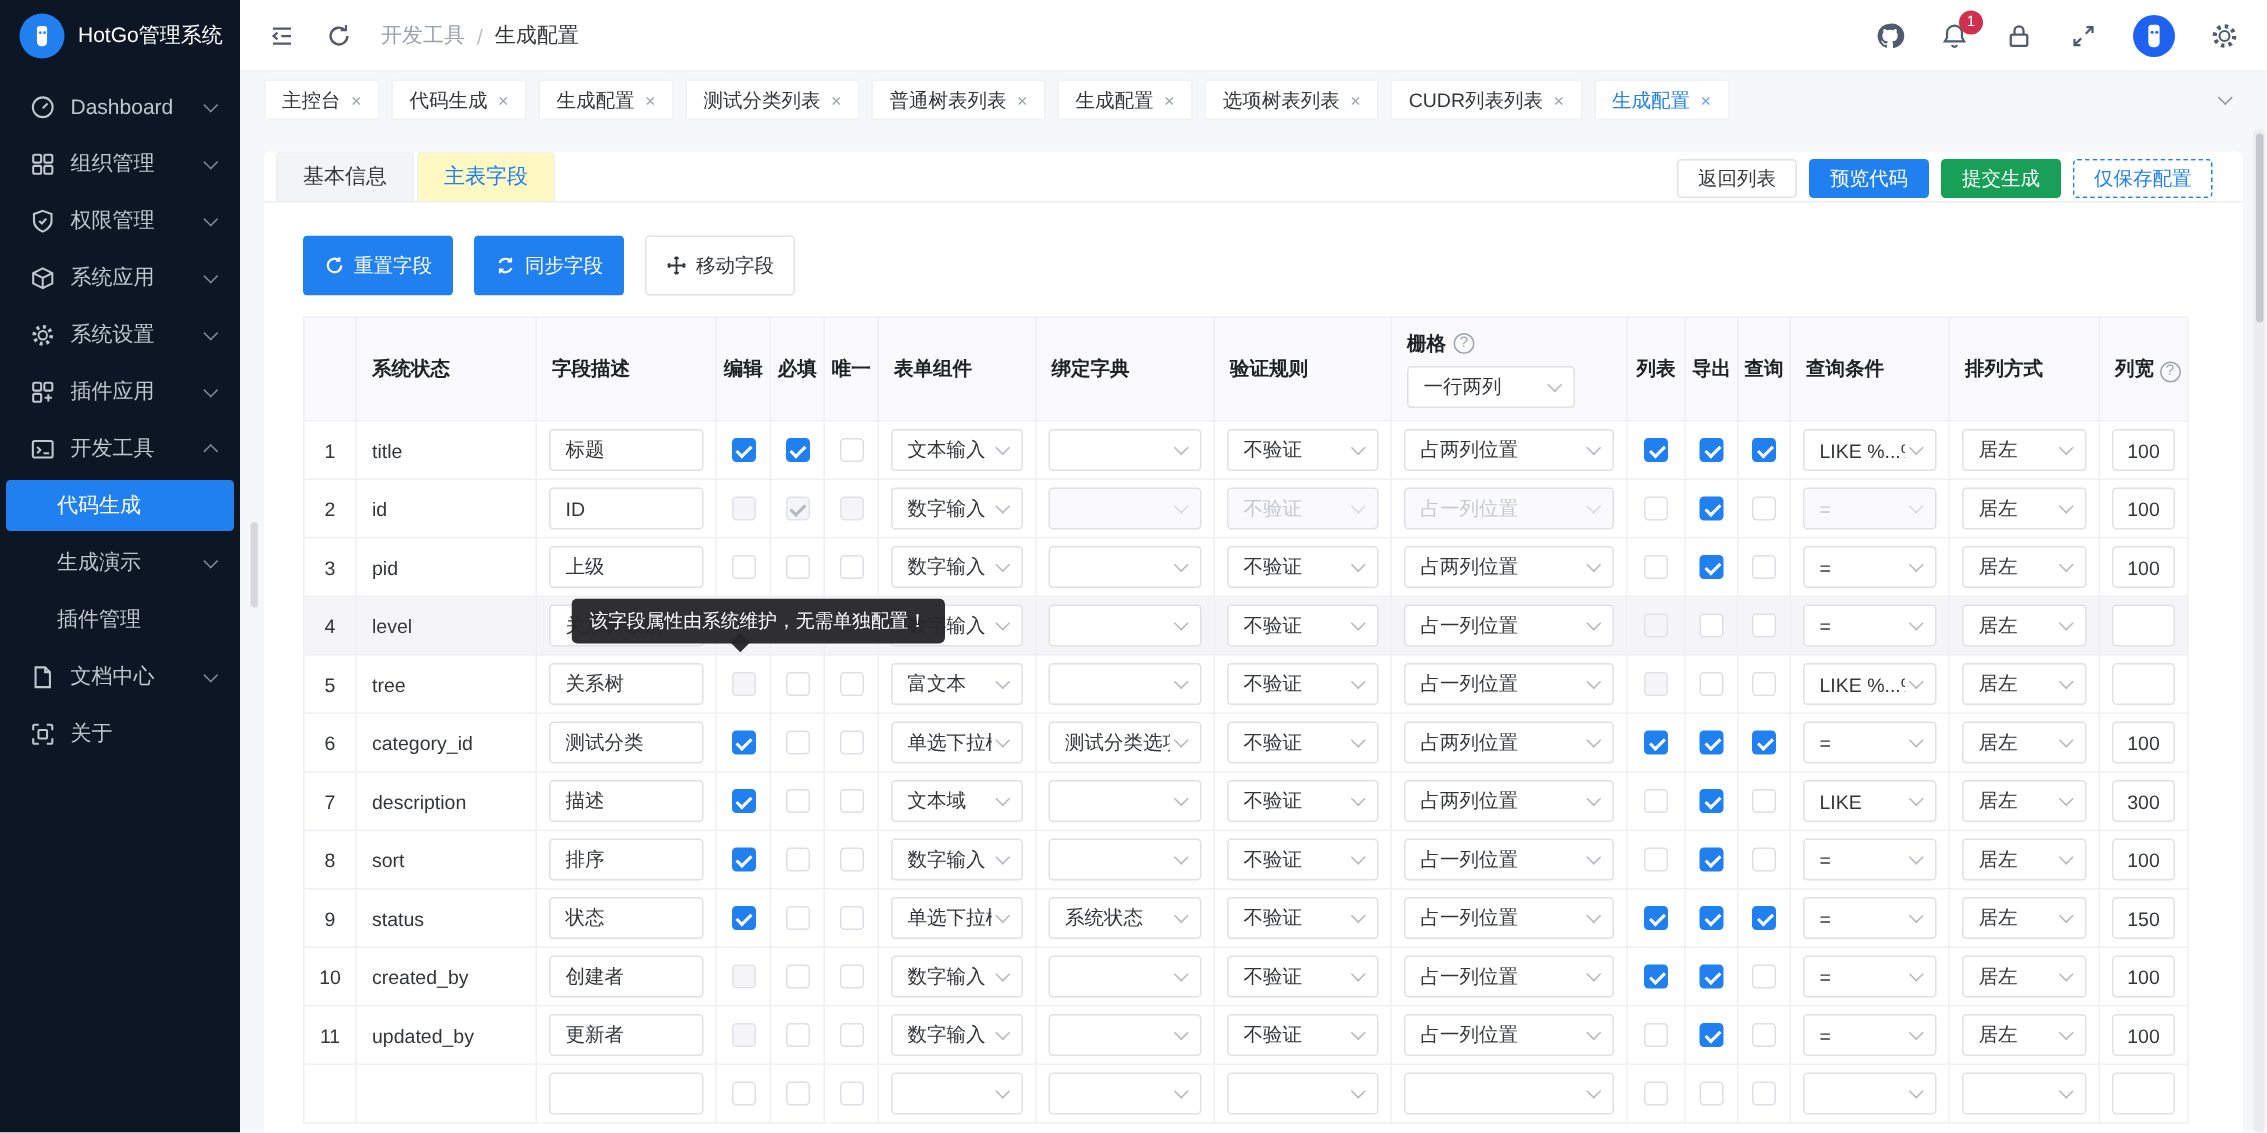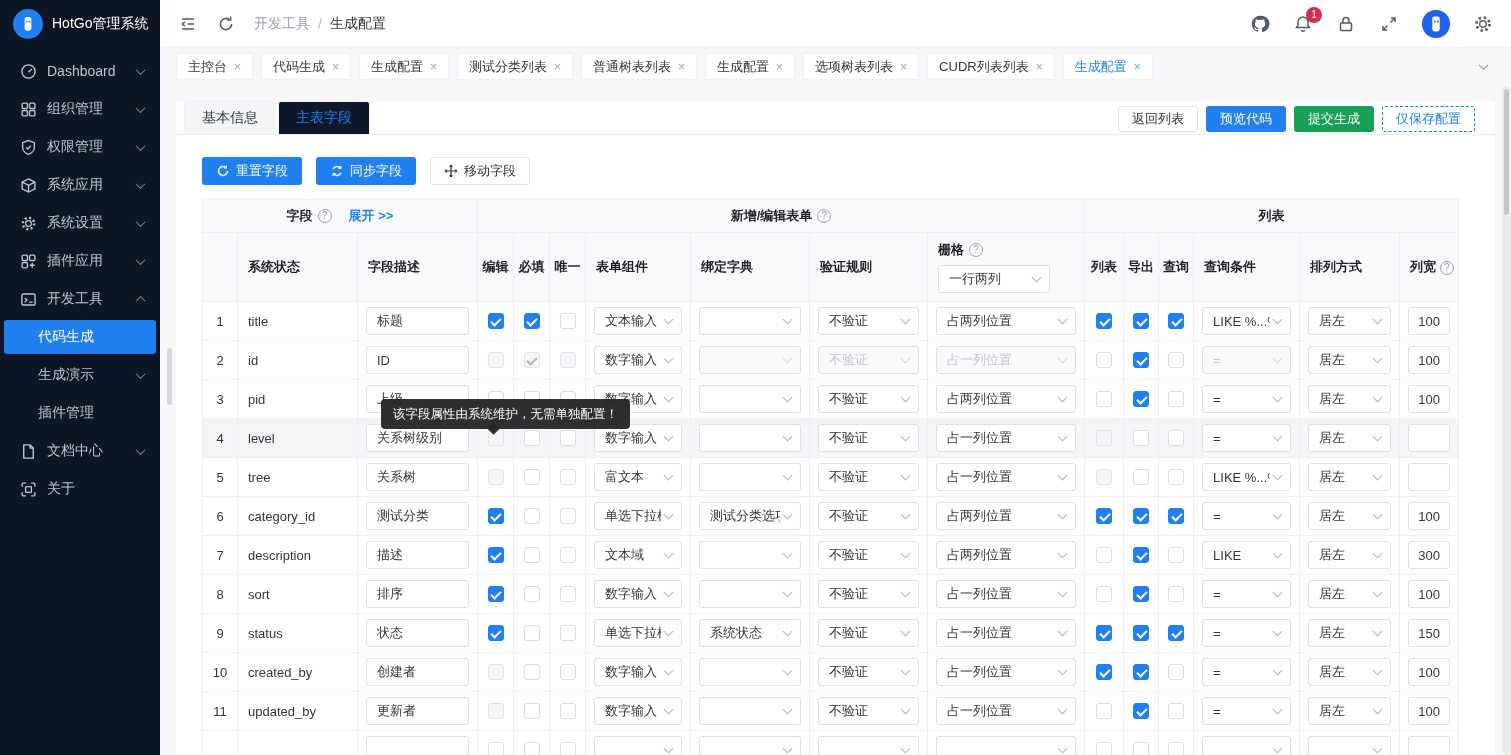--- a/index.html
+++ b/index.html
@@ -45,30 +45,30 @@
   .tchip .x { color:#9ea6b0; font-size:12px; }
   .tchip.active { color:#2080f0; }
   .tchip.active .x { color:#6aa9f5; }
   .tab-collapse { margin-left:auto; display:flex; align-items:center; padding-right:8px; }
 
   
   .main { flex:1; padding:16px 16px 0; min-height:0; }
   .card { background:#fff; border-radius:4px; height:800px; position:relative; }
   .card-head { height:34px; border-bottom:1px solid #ebedf0; display:flex; align-items:flex-end; padding-left:8px; position:relative; }
   .ctab { height:33px; padding:0 17px; display:flex; align-items:center; font-size:14px; background:#f3f4f6; border:1px solid #efeff5; border-bottom:none; border-radius:3px 3px 0 0; color:#333639; margin-right:2px; cursor:pointer; }
-  .ctab.active { background:#0f172a; color:#2080f0; }
+  .ctab.active { background:#fef9c3; color:#2080f0; }
   .head-btns { position:absolute; right:20px; top:5px; display:flex; gap:8px; }
   .btn { height:26px; border-radius:3px; font-size:13px; display:inline-flex; align-items:center; gap:6px; padding:0 13px; border:1px solid transparent; background:#fff; color:#333639; cursor:pointer; white-space:nowrap; }
   .btn.default { border-color:#dfe2e8; }
   .btn.primary { background:#2080f0; color:#fff; }
   .btn.success { background:#18a058; color:#fff; }
   .btn.dashed  { border:1px dashed #2080f0; color:#2080f0; }
   .btn svg { width:14px; height:14px; }
   .toolbar { padding:22px 0 0 26px; display:flex; gap:14px; }
-  .toolbar .btn { height:28px; }
+  .toolbar .btn { height:40px; }
 
   
   table.gtable { margin:14px 0 0 26px; width:1256px; border-collapse:collapse; table-layout:fixed; font-size:13px; }
   .gtable th, .gtable td { border:1px solid #efeff5; vertical-align:middle; }
   .gtable thead th { background:#fafafc; font-weight:bold; color:#1f2225; }
   .gtable .grp { height:33px; text-align:center; }
   .gtable .hrow th { height:69px; text-align:center; }
   .gtable .hrow th.left { text-align:left; padding-left:10px; }
   .gtable td { height:39px; padding:0 8px; background:#fff; }
   .gtable tr.hover td { background:#f5f5f8; }
@@ -384,32 +384,20 @@
               <col style="width: 118px;">
               <col style="width: 157px;">
               <col style="width: 39px;">
               <col style="width: 35px;">
               <col style="width: 35px;">
               <col style="width: 106px;">
               <col style="width: 100px;">
               <col style="width: 59px;">
             </colgroup>
             <thead>
-              <tr>
-                <th class="grp" colspan="3"><span class="grp-inner">
-                    <span>字段</span>
-                    <span class="help">?</span>
-                    <a class="expand-link">展开 &gt;&gt;</a>
-                  </span></th>
-                <th class="grp" colspan="7"><span class="grp-inner">
-                    <span>新增/编辑表单</span>
-                    <span class="help">?</span>
-                  </span></th>
-                <th class="grp" colspan="6">列表</th>
-              </tr>
               <tr class="hrow">
                 <th><span></span></th>
                 <th class="left"><span>系统状态</span></th>
                 <th class="left"><span>字段描述</span></th>
                 <th><span>编辑</span></th>
                 <th><span>必填</span></th>
                 <th><span>唯一</span></th>
                 <th class="left"><span>表单组件</span></th>
                 <th class="left"><span>绑定字典</span></th>
                 <th class="left"><span>验证规则</span></th>

